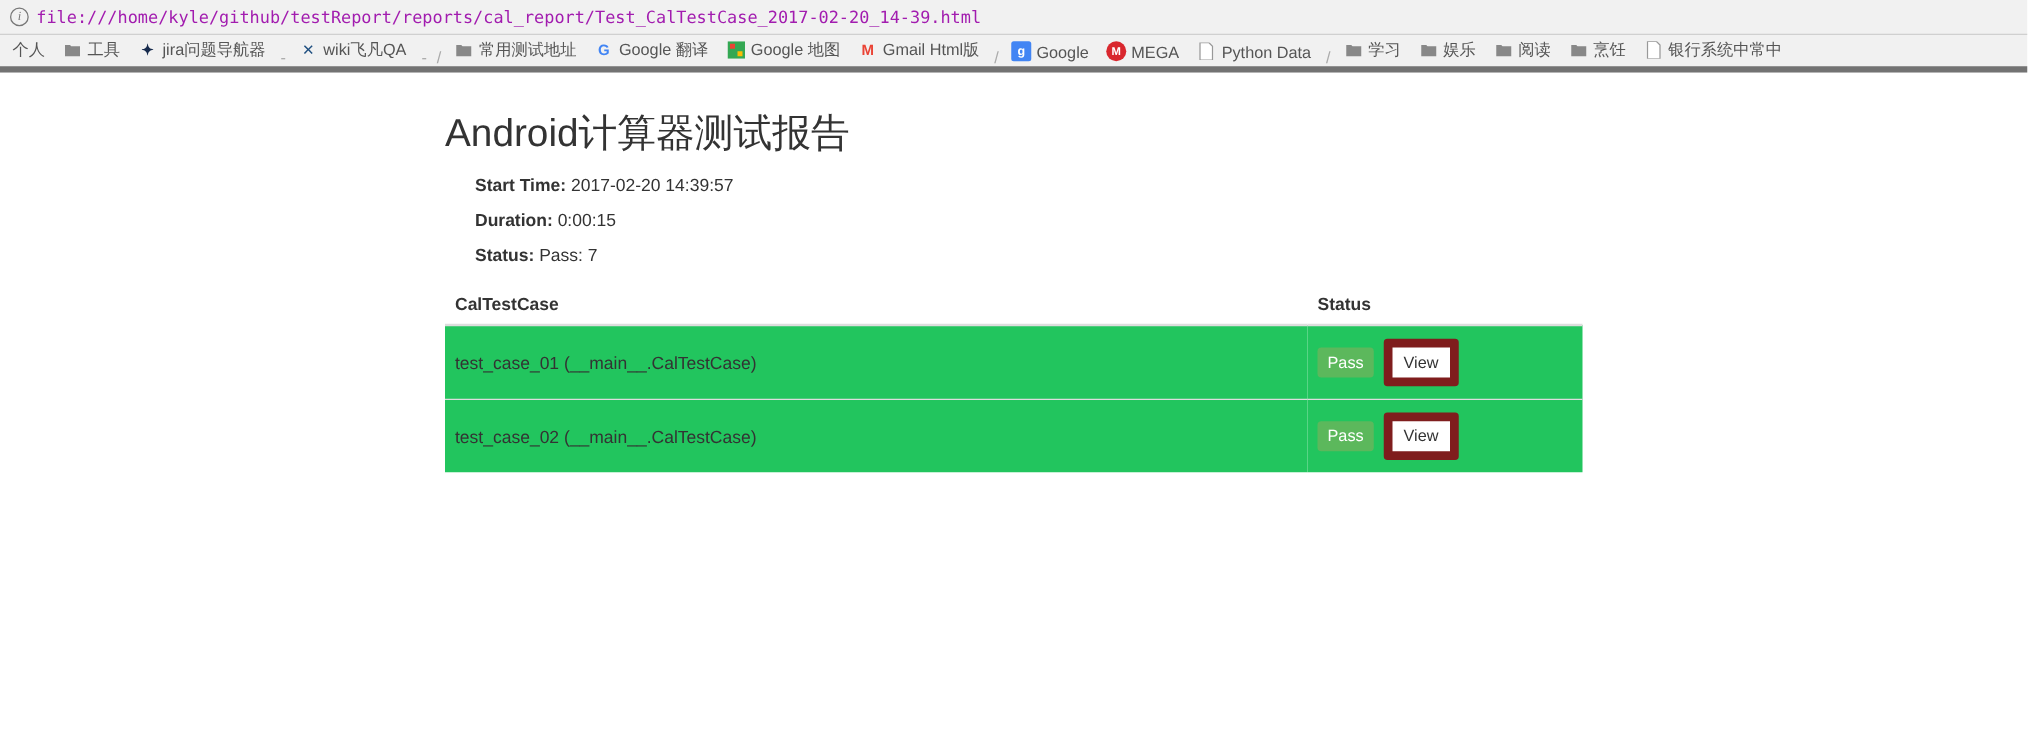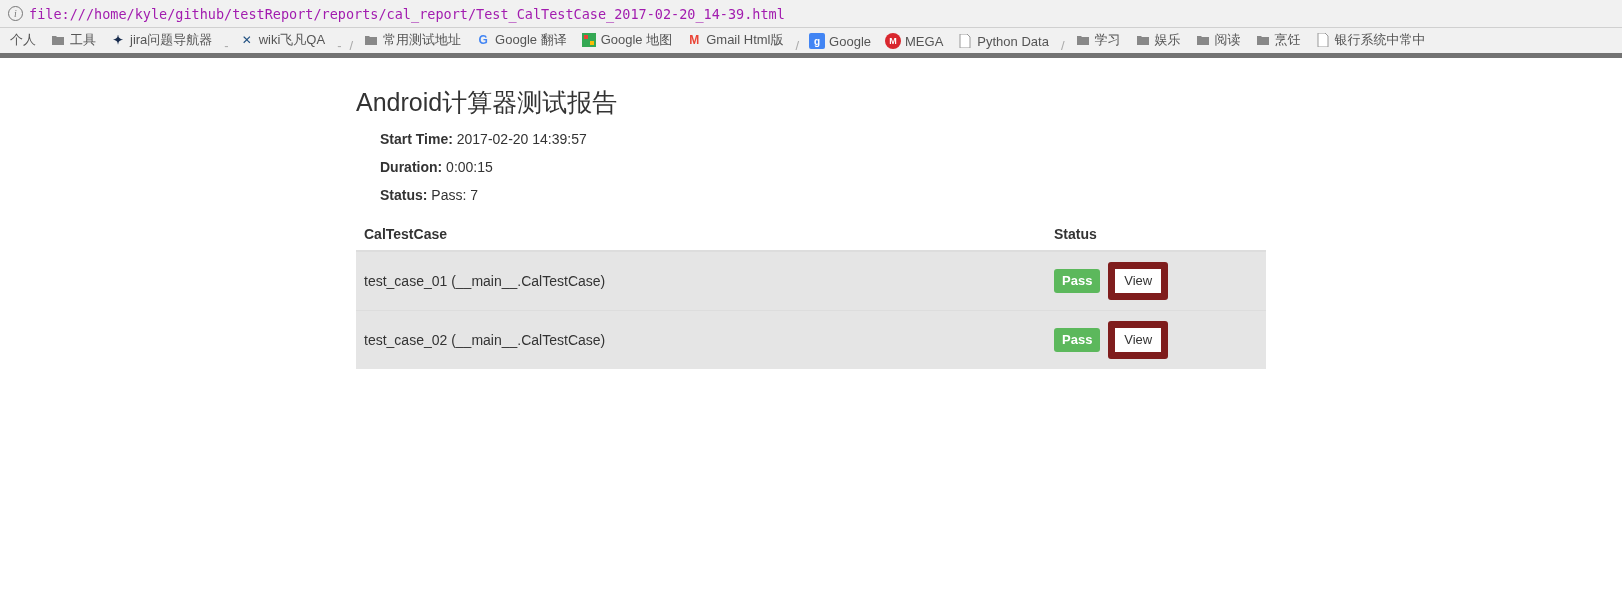--- a/index.html
+++ b/index.html
@@ -78,21 +78,21 @@
     }
     .bm-text { color: #555; }
 
     
     .container {
       max-width: 940px;
       margin: 0 auto;
       padding: 20px 15px 0;
     }
     h1.title {
-      font-size: 25px;
+      font-size: 31px;
       font-weight: 500;
       color: #333;
       margin-top: 8px;
       margin-bottom: 12px;
     }
     .meta-line {
       font-size: 14px;
       margin-bottom: 12px;
       color: #333;
       margin-left: 24px;
@@ -111,27 +111,27 @@
       font-size: 14px;
     }
     table.report td {
       padding: 10px 8px;
       border-top: 1px solid #ddd;
       vertical-align: middle;
       font-size: 14px;
       color: #333;
     }
     tr.pass-row td {
-      background: #e5e5e5;
+      background: #22c55e;
     }
     .label-pass {
       display: inline-block;
       background: #5cb85c;
       color: #fff;
-      font-weight: 700;
+      font-weight: 400;
       font-size: 13px;
       padding: 3px 8px;
       border-radius: 3px;
       line-height: 1.4;
     }
     .btn-view {
       display: inline-block;
       background: #fff;
       color: #333;
       border: 7px solid #7f1d1d;

